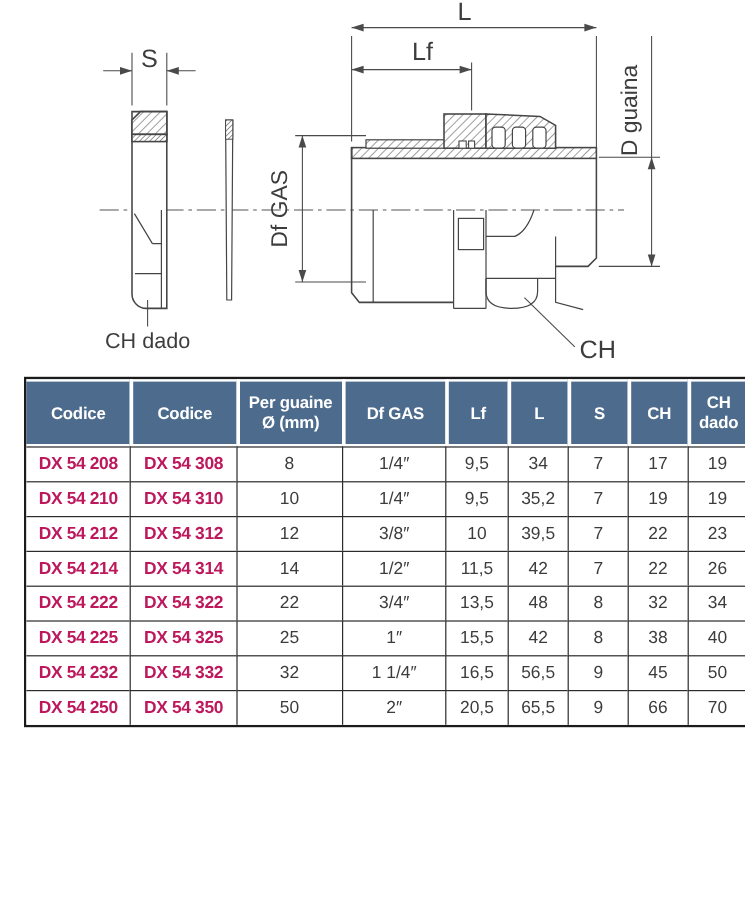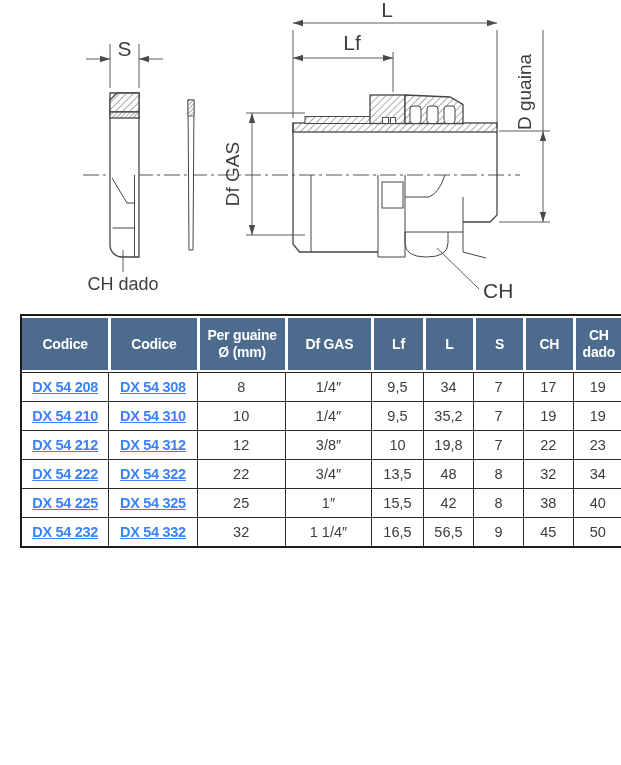--- a/index.html
+++ b/index.html
@@ -49,23 +49,22 @@
     color:#3c3c3c;
     height:22px;
     padding:3px 1px;
     border-top:1.5px solid #2b2b2b;
     border-left:1.5px solid #2b2b2b;
     background:#ffffff;
   }
   tbody td:first-child { border-left:none; }
   tbody td.code {
     font-weight:bold;
-    color:#3b82f6;
+    color:#be185d;
     letter-spacing:-0.3px;
-    text-decoration:underline;
   }
 </style>
 </head>
 <body>
 
 <div class="drawing-wrap">
 <svg width="621" height="312" viewBox="0 0 621 312">
   <defs>
     <pattern id="hatch" width="5" height="5" patternUnits="userSpaceOnUse" patternTransform="rotate(45)">
       <rect width="5" height="5" fill="#ffffff"></rect>
@@ -218,24 +217,35 @@
         <td>7</td>
         <td>19</td>
         <td>19</td>
       </tr>
       <tr>
         <td class="code">DX 54 212</td>
         <td class="code">DX 54 312</td>
         <td>12</td>
         <td>3/8″</td>
         <td>10</td>
-        <td>19,8</td>
+        <td>39,5</td>
         <td>7</td>
         <td>22</td>
         <td>23</td>
+      </tr>
+      <tr>
+        <td class="code">DX 54 214</td>
+        <td class="code">DX 54 314</td>
+        <td>14</td>
+        <td>1/2″</td>
+        <td>11,5</td>
+        <td>42</td>
+        <td>7</td>
+        <td>22</td>
+        <td>26</td>
       </tr>
       <tr>
         <td class="code">DX 54 222</td>
         <td class="code">DX 54 322</td>
         <td>22</td>
         <td>3/4″</td>
         <td>13,5</td>
         <td>48</td>
         <td>8</td>
         <td>32</td>
@@ -256,14 +266,25 @@
         <td class="code">DX 54 232</td>
         <td class="code">DX 54 332</td>
         <td>32</td>
         <td>1 1/4″</td>
         <td>16,5</td>
         <td>56,5</td>
         <td>9</td>
         <td>45</td>
         <td>50</td>
       </tr>
+      <tr>
+        <td class="code">DX 54 250</td>
+        <td class="code">DX 54 350</td>
+        <td>50</td>
+        <td>2″</td>
+        <td>20,5</td>
+        <td>65,5</td>
+        <td>9</td>
+        <td>66</td>
+        <td>70</td>
+      </tr>
     </tbody>
 </table>
 
 </body></html>

